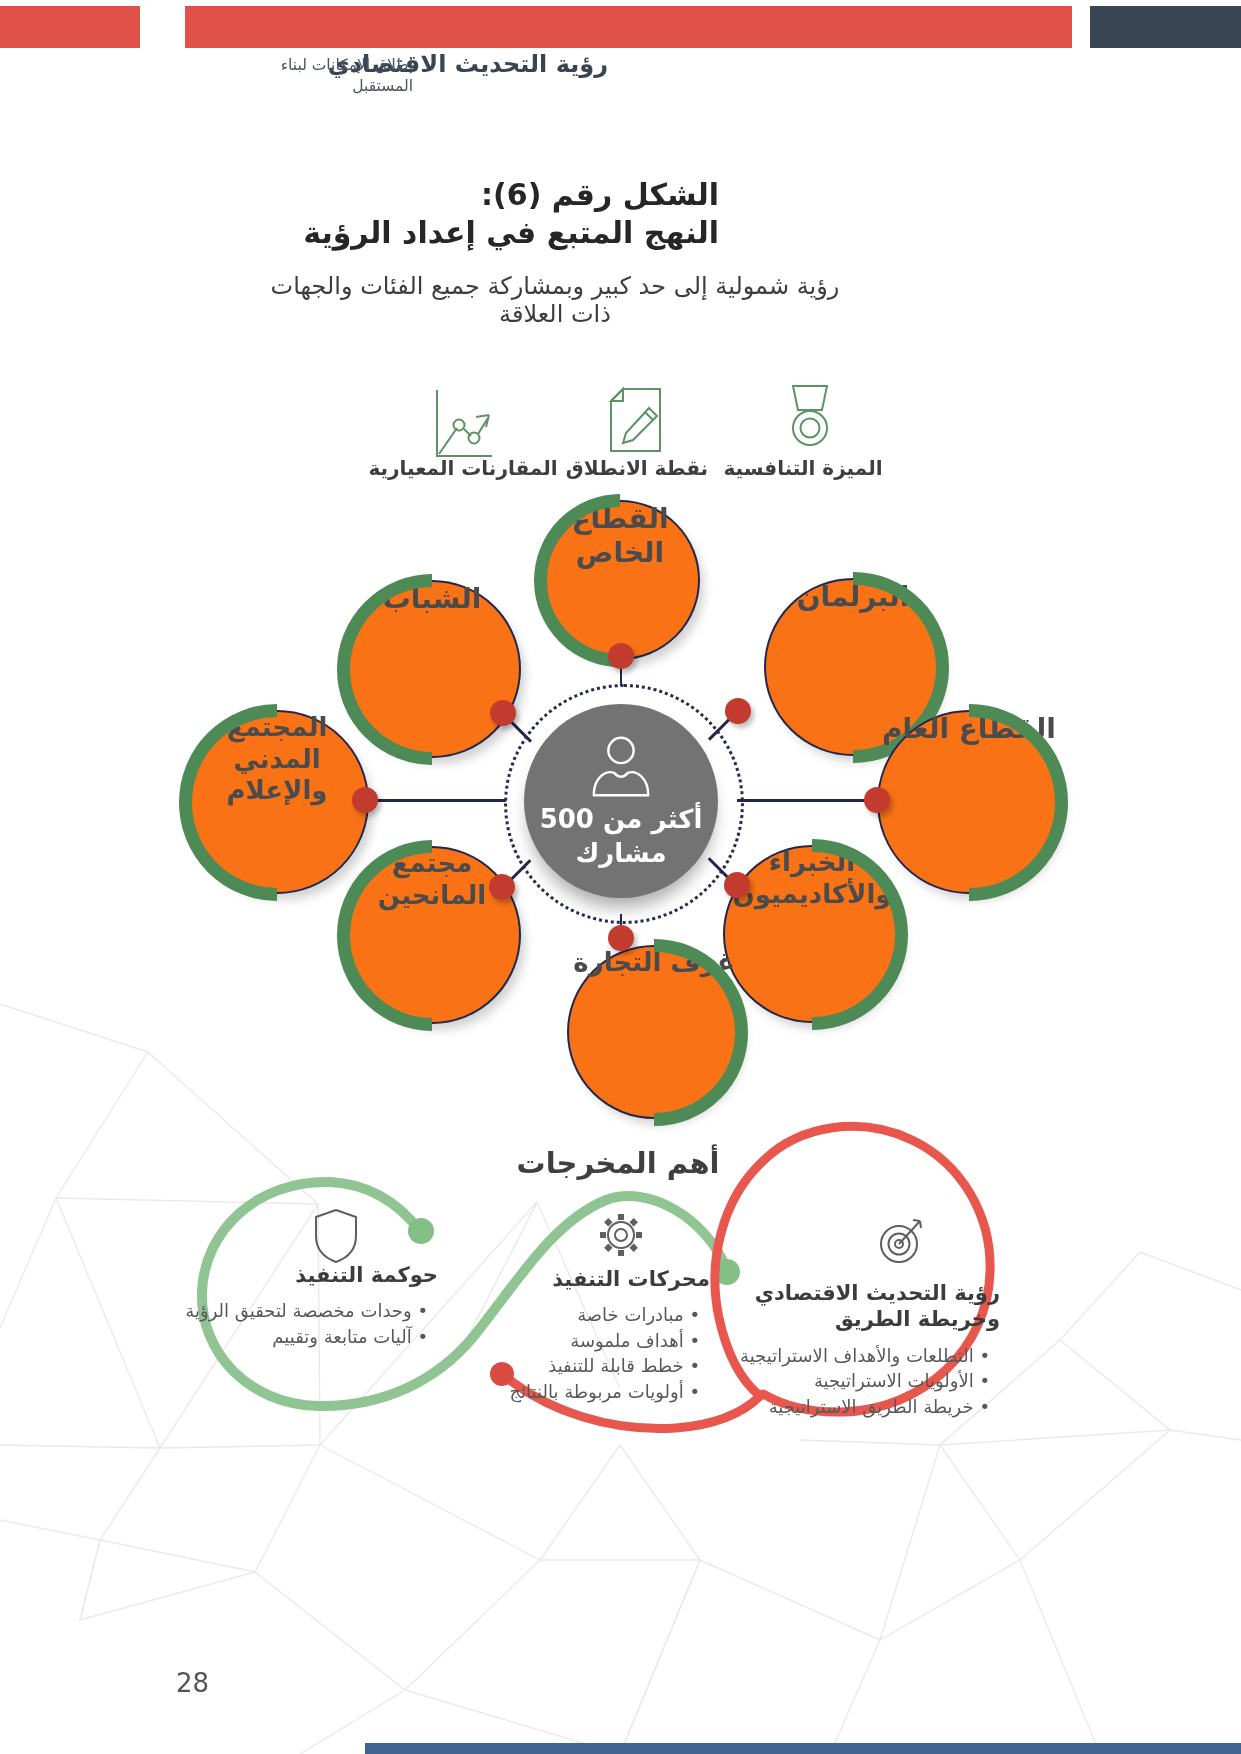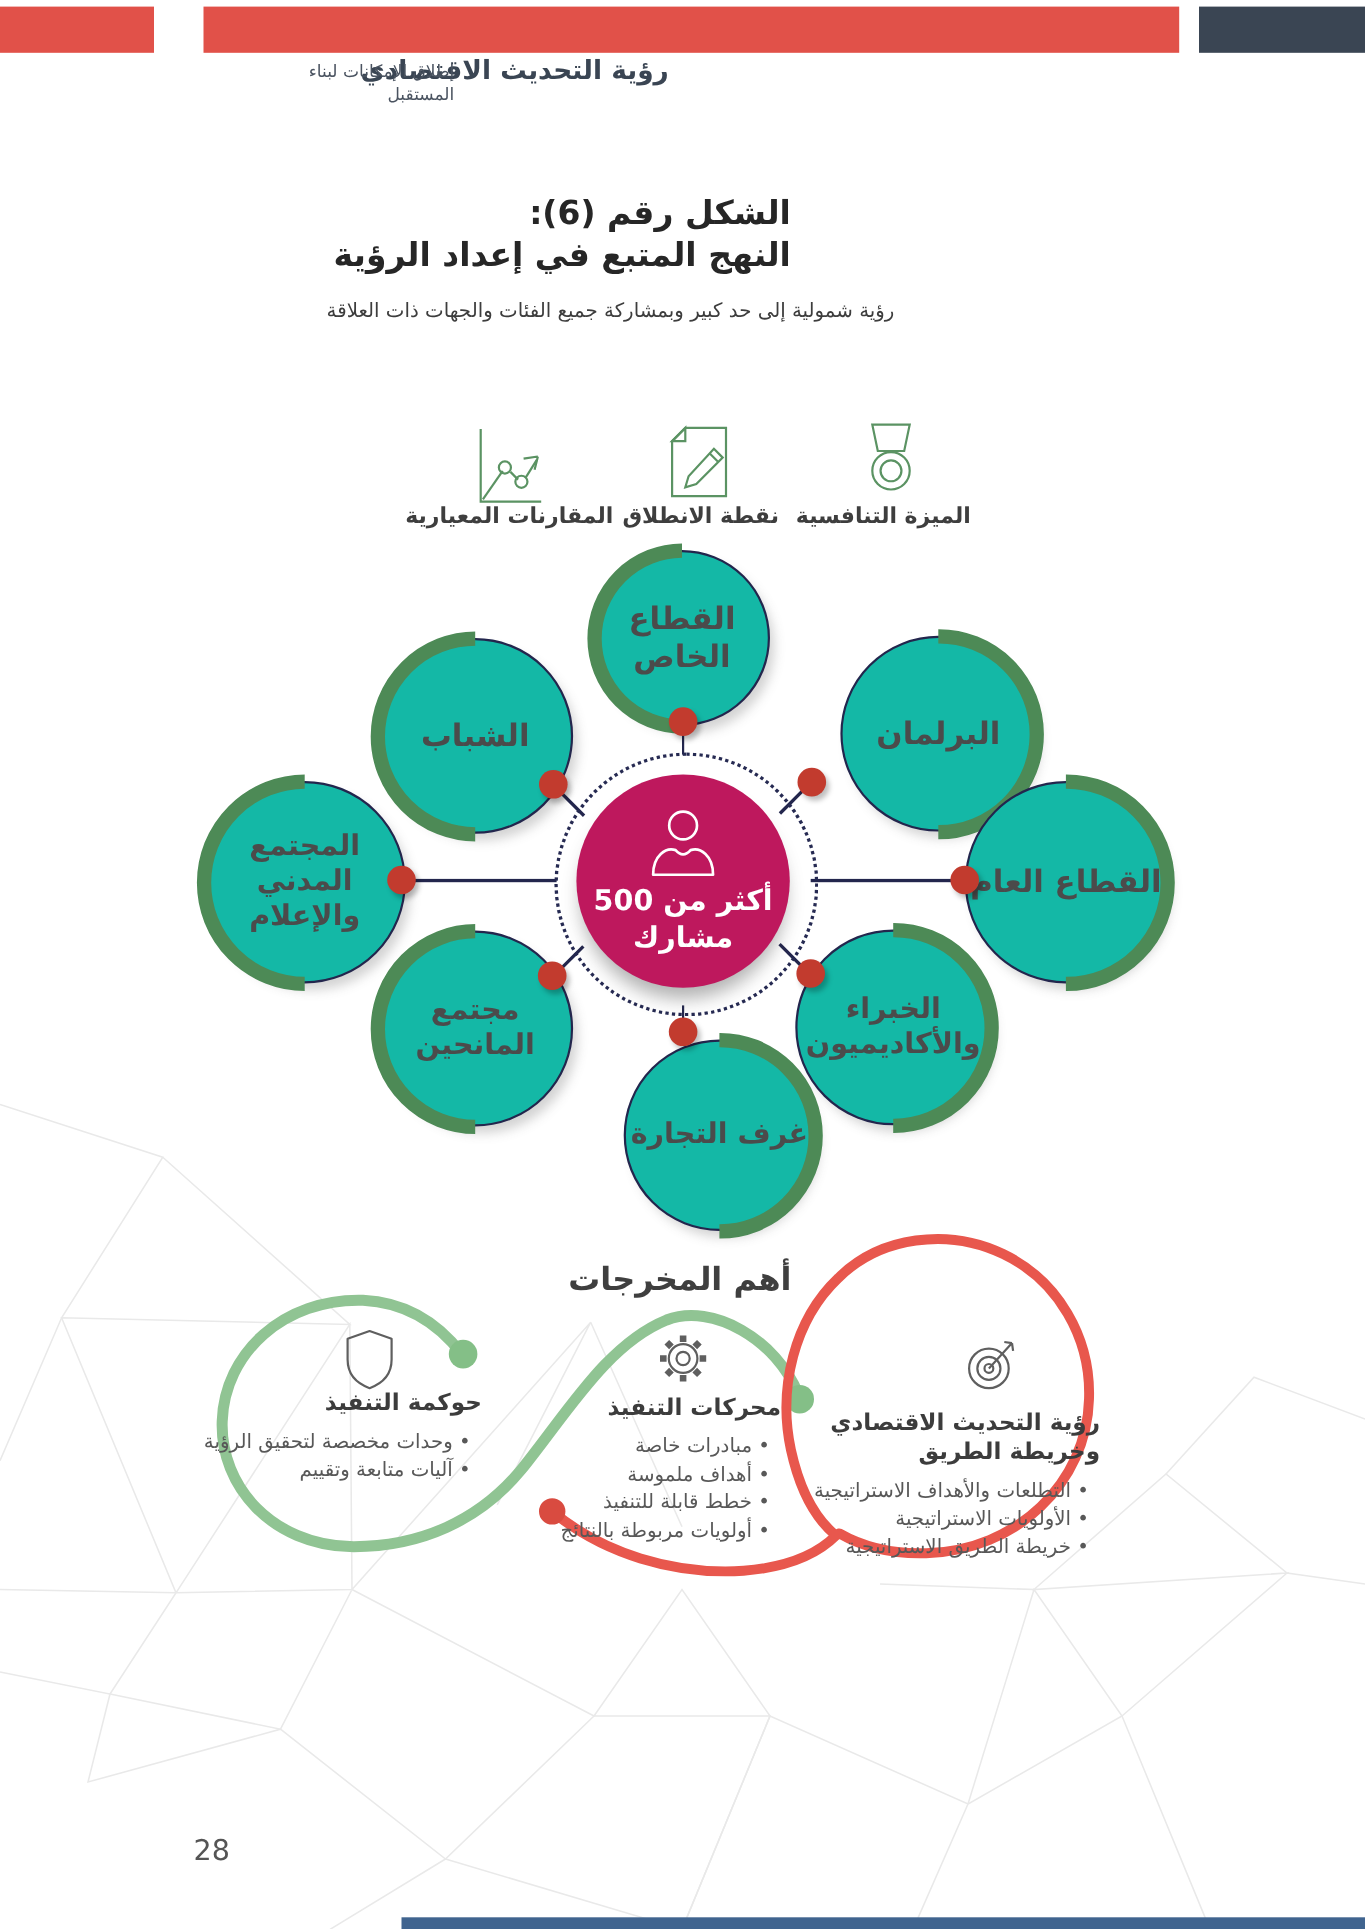--- a/index.html
+++ b/index.html
@@ -14,46 +14,46 @@
   .bar-slate{left:1090px;width:151px;background:#3a4553;}
 
   
   .brand{position:absolute;top:50px;right:633px;font-size:24px;font-weight:700;color:#3a4553;direction:rtl;white-space:nowrap;}
   .tagline{position:absolute;top:55px;right:828px;width:178px;font-size:15.5px;color:#4a5360;direction:rtl;text-align:right;line-height:1.35;}
 
   
   .fig-title{position:absolute;top:176px;right:522px;direction:rtl;text-align:right;color:#262626;
              font-size:30px;font-weight:700;line-height:38px;}
   .fig-sub{position:absolute;top:272px;left:250px;width:610px;text-align:center;direction:rtl;
-           font-size:18px;color:#3d3d3d;}
+           font-size:24px;color:#3d3d3d;}
 
   
   .pillar-label{position:absolute;width:190px;text-align:center;direction:rtl;
                 font-size:20px;font-weight:700;color:#3e3e3e;top:456px;}
   .icon-green{stroke:#5b9363;fill:none;stroke-width:2;}
 
   
-  .sat{position:absolute;border:2.5px solid #23264d;border-radius:50%;background:#14b8a6;
+  .sat{position:absolute;border:2.5px solid #23264d;border-radius:50%;background:#f97316;
        box-shadow:6px 8px 10px -2px rgba(80,80,80,.25);
-       display:flex;align-items:center;justify-content:center;z-index:3;}
+       display:flex;justify-content:center;z-index:3;}
   .sat .lbl{direction:rtl;text-align:center;font-weight:700;color:#4b4b4b;font-size:28px;line-height:1.22;}
   .sat .lbl.sm{font-size:26px;}
   .arc{position:absolute;left:-8.5px;top:-8.5px;right:-8.5px;bottom:-8.5px;
        border:13px solid #4d8a56;border-radius:50%;pointer-events:none;}
   .arc-left{clip-path:inset(-9px 50% -9px -9px);}
   .arc-right{clip-path:inset(-9px -9px -9px 50%);}
 
   .conn{position:absolute;background:#23264d;z-index:2;}
   .dot{position:absolute;width:26px;height:26px;border-radius:50%;background:#c23b2e;
        box-shadow:3px 4px 5px rgba(0,0,0,.25);z-index:6;}
 
   .hub-ring{position:absolute;left:504px;top:684px;width:234px;height:234px;border-radius:50%;
             border:3px dotted #262a52;z-index:4;}
   .hub{position:absolute;left:524px;top:704px;width:194px;height:194px;border-radius:50%;
-       background:#be185d;z-index:5;box-shadow:0 14px 16px -4px rgba(60,60,60,.4);
+       background:#737373;z-index:5;box-shadow:0 14px 16px -4px rgba(60,60,60,.4);
        display:flex;flex-direction:column;align-items:center;justify-content:center;}
   .hub .t{color:#fff;font-weight:700;font-size:26px;line-height:1.3;direction:rtl;text-align:center;}
 
   
   .out-heading{position:absolute;left:468px;top:1146px;width:300px;text-align:center;direction:rtl;
                font-size:29px;font-weight:700;color:#3f3f3f;z-index:4;}
   .group{position:absolute;direction:rtl;text-align:right;z-index:4;}
   .group h3{margin:0 0 8px 0;font-size:21px;font-weight:700;color:#3c3c3c;line-height:1.25;}
   .group ul{margin:10px;padding:0;list-style:none;}
   .group li{font-size:18px;color:#585858;line-height:1.42;}

